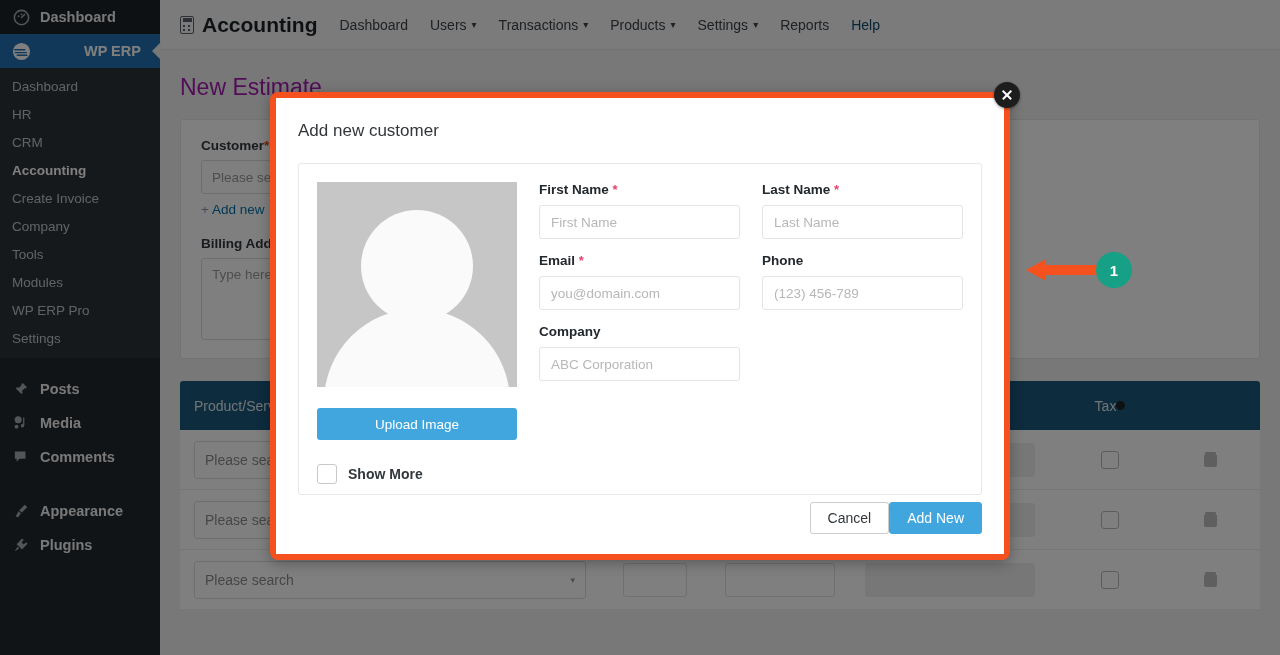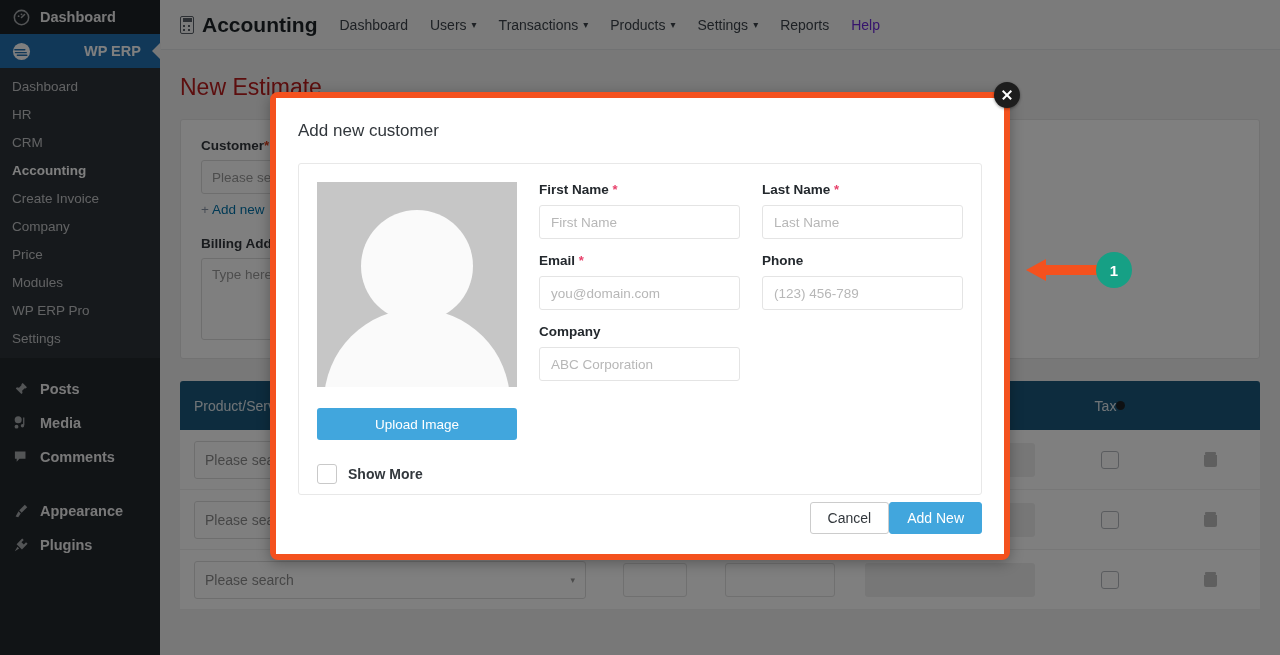--- a/index.html
+++ b/index.html
@@ -85,25 +85,25 @@
       linear-gradient(#5b6168,#5b6168) 9px 0/2px 2px no-repeat,
       linear-gradient(#5b6168,#5b6168) 0 4px/2px 2px no-repeat,
       linear-gradient(#5b6168,#5b6168) 5px 4px/2px 2px no-repeat,
       linear-gradient(#5b6168,#5b6168) 9px 4px/2px 2px no-repeat;
   }
   .ab-nav { display:flex; align-items:center; gap: 22px; }
   .ab-nav a {
     font-size: 14px; color:#3c434a; text-decoration:none;
     display:flex; align-items:center; gap:5px;
   }
-  .ab-nav a.help { color:#6d28d9; }
+  .ab-nav a.help { color:#0c4a6e; }
   .caret { font-size:10px; line-height:1; color:#3c434a; }
 
   .page-body { padding: 24px 20px 0 20px; }
-  .page-title { font-size: 23px; color:#b91c1c; font-weight:400; margin-bottom: 18px; }
+  .page-title { font-size: 23px; color:#a21caf; font-weight:400; margin-bottom: 18px; }
 
   .card {
     background:#fff; border:1px solid #e5e5e5; border-radius:3px;
     padding: 18px 20px;
   }
   .fld-label { font-size:13.5px; font-weight:bold; color:#32373c; margin-bottom:7px; }
   .req { color:#e2401c; }
   .inp {
     height: 34px; border:1px solid #ddd; border-radius:3px; background:#fff;
     display:flex; align-items:center; padding: 0 10px;
@@ -288,21 +288,21 @@
       <div class="sb-sub cur">
           <span>Accounting</span>
         </div>
       <div class="sb-sub">
           <span>Create Invoice</span>
         </div>
       <div class="sb-sub">
           <span>Company</span>
         </div>
       <div class="sb-sub">
-          <span>Price</span>
+          <span>Tools</span>
         </div>
       <div class="sb-sub">
           <span>Modules</span>
         </div>
       <div class="sb-sub">
           <span>WP ERP Pro</span>
         </div>
       <div class="sb-sub">
           <span>Settings</span>
         </div>

